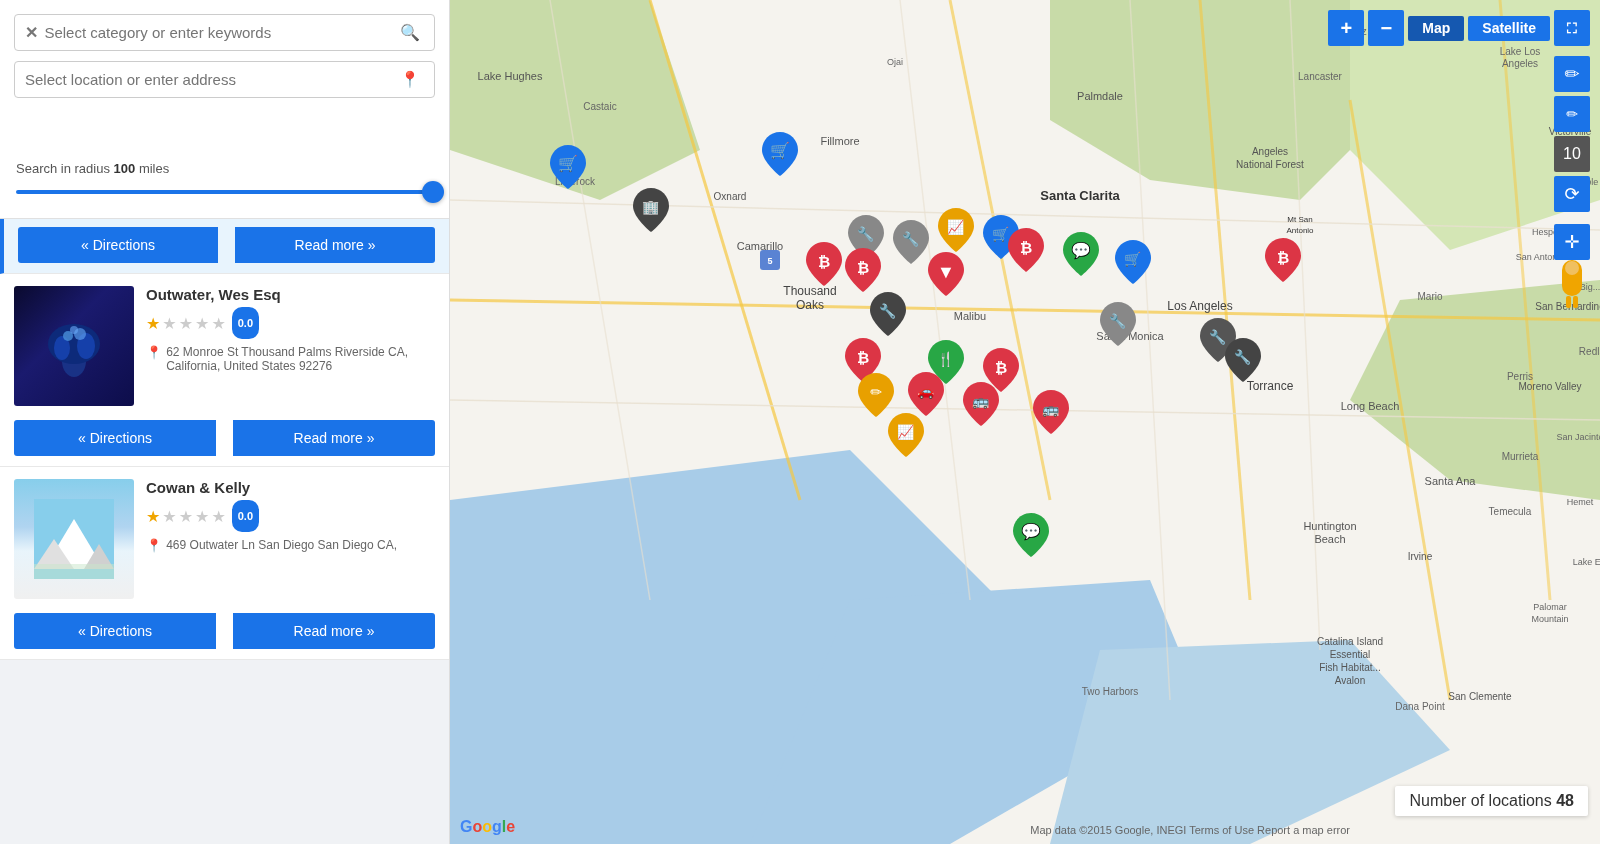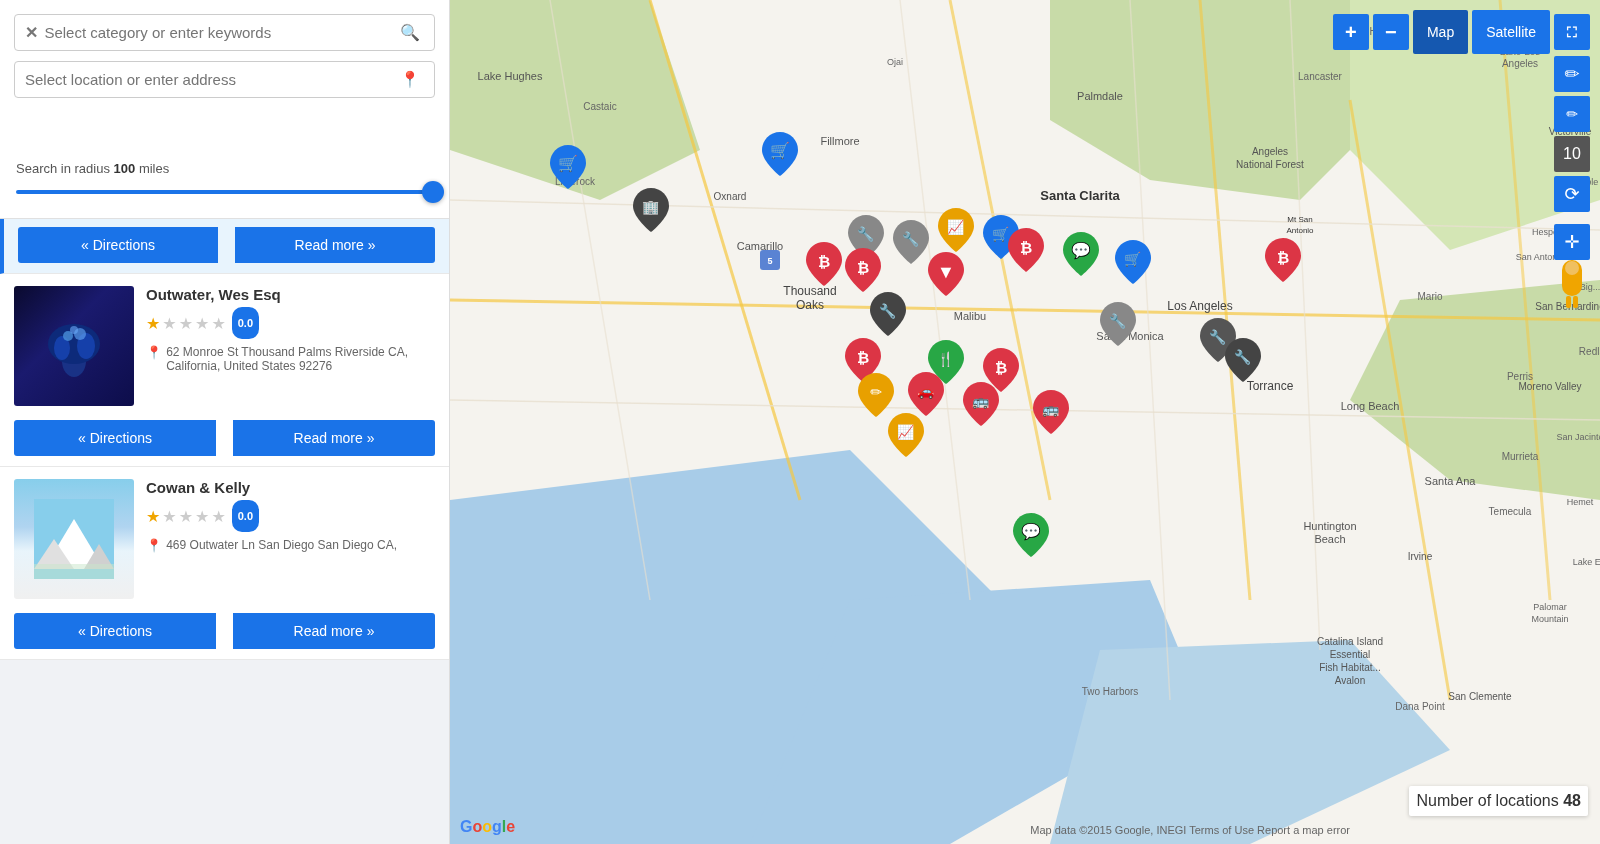--- a/index.html
+++ b/index.html
@@ -243,24 +243,24 @@
       cursor: pointer;
       display: flex;
       align-items: center;
       justify-content: center;
       border-radius: 2px;
     }
     .map-btn-text {
       background: #1a73e8;
       color: white;
       border: none;
-      height: 44px;
+      height: 25px;
       padding: 0 14px;
       font-size: 14px;
-      font-weight: 400;
+      font-weight: 700;
       cursor: pointer;
       border-radius: 2px;
     }
     .map-btn-active {
       background: #1558b0;
     }
     .map-btn-expand {
       width: 36px;
       height: 36px;
     }
@@ -293,21 +293,21 @@
       right: 10px;
       top: 260px;
       z-index: 100;
     }
 
     .locations-count {
       position: absolute;
       bottom: 28px;
       right: 12px;
       background: white;
-      padding: 6px 7px;
+      padding: 6px 14px;
       border-radius: 2px;
       font-size: 16px;
       color: #333;
       box-shadow: 0 1px 4px rgba(0,0,0,0.2);
       z-index: 100;
     }
     .locations-count strong { color: #333; }
 
     .google-logo {
       position: absolute;

